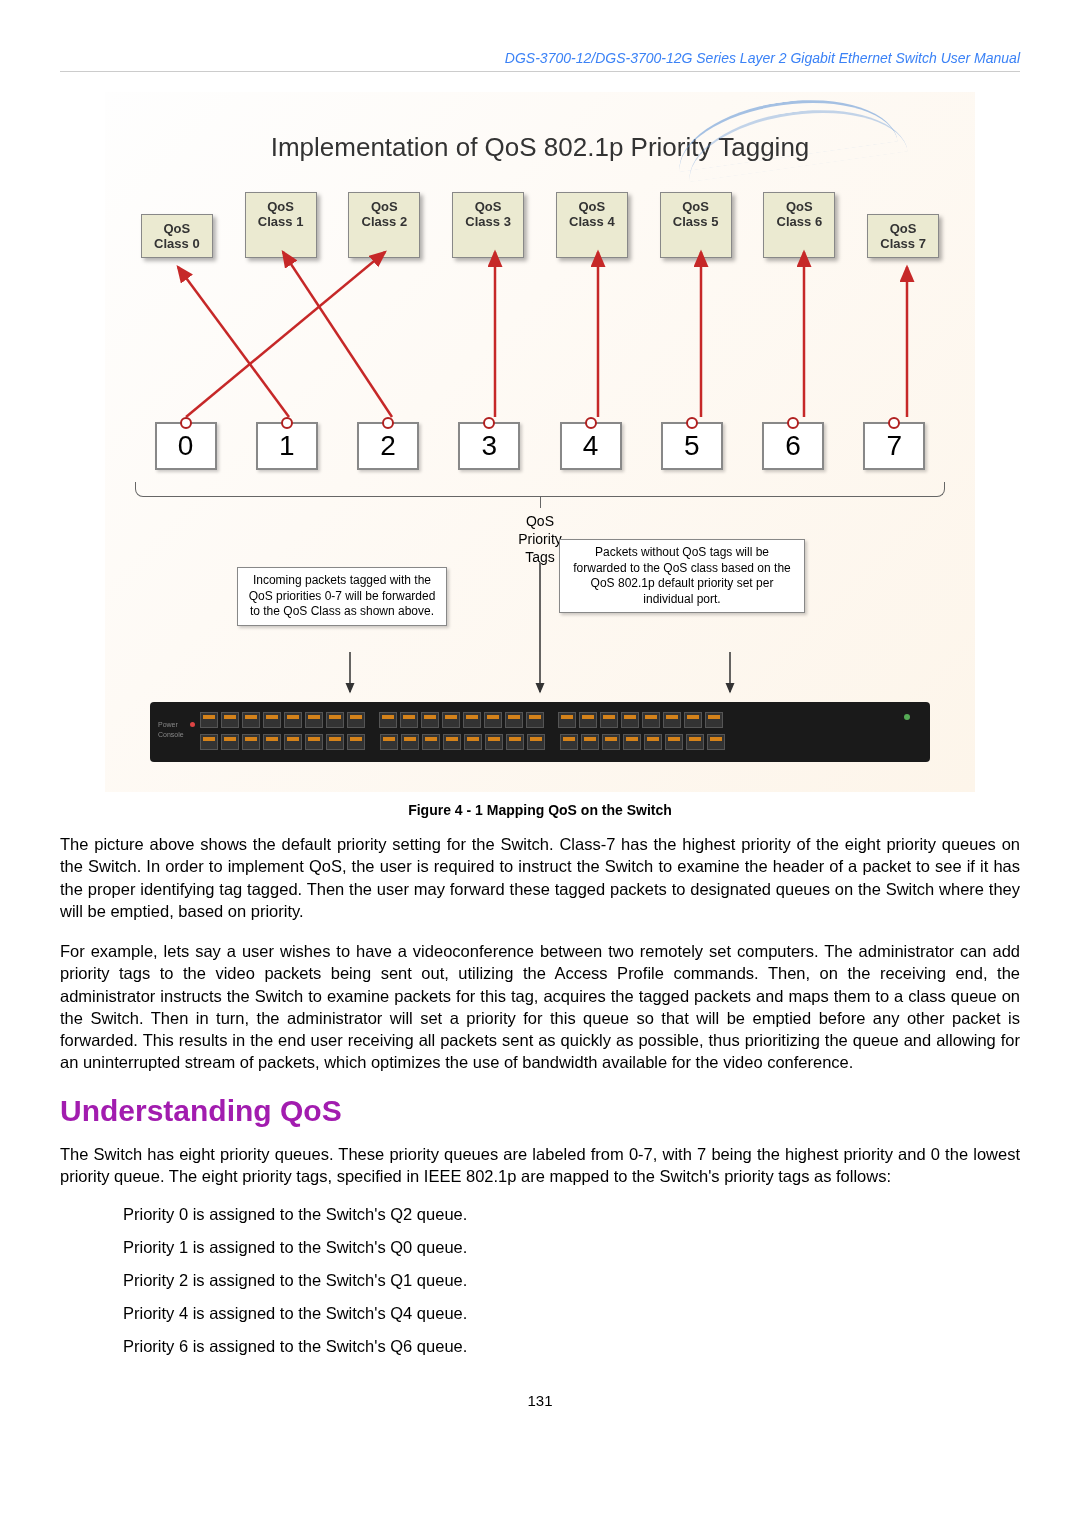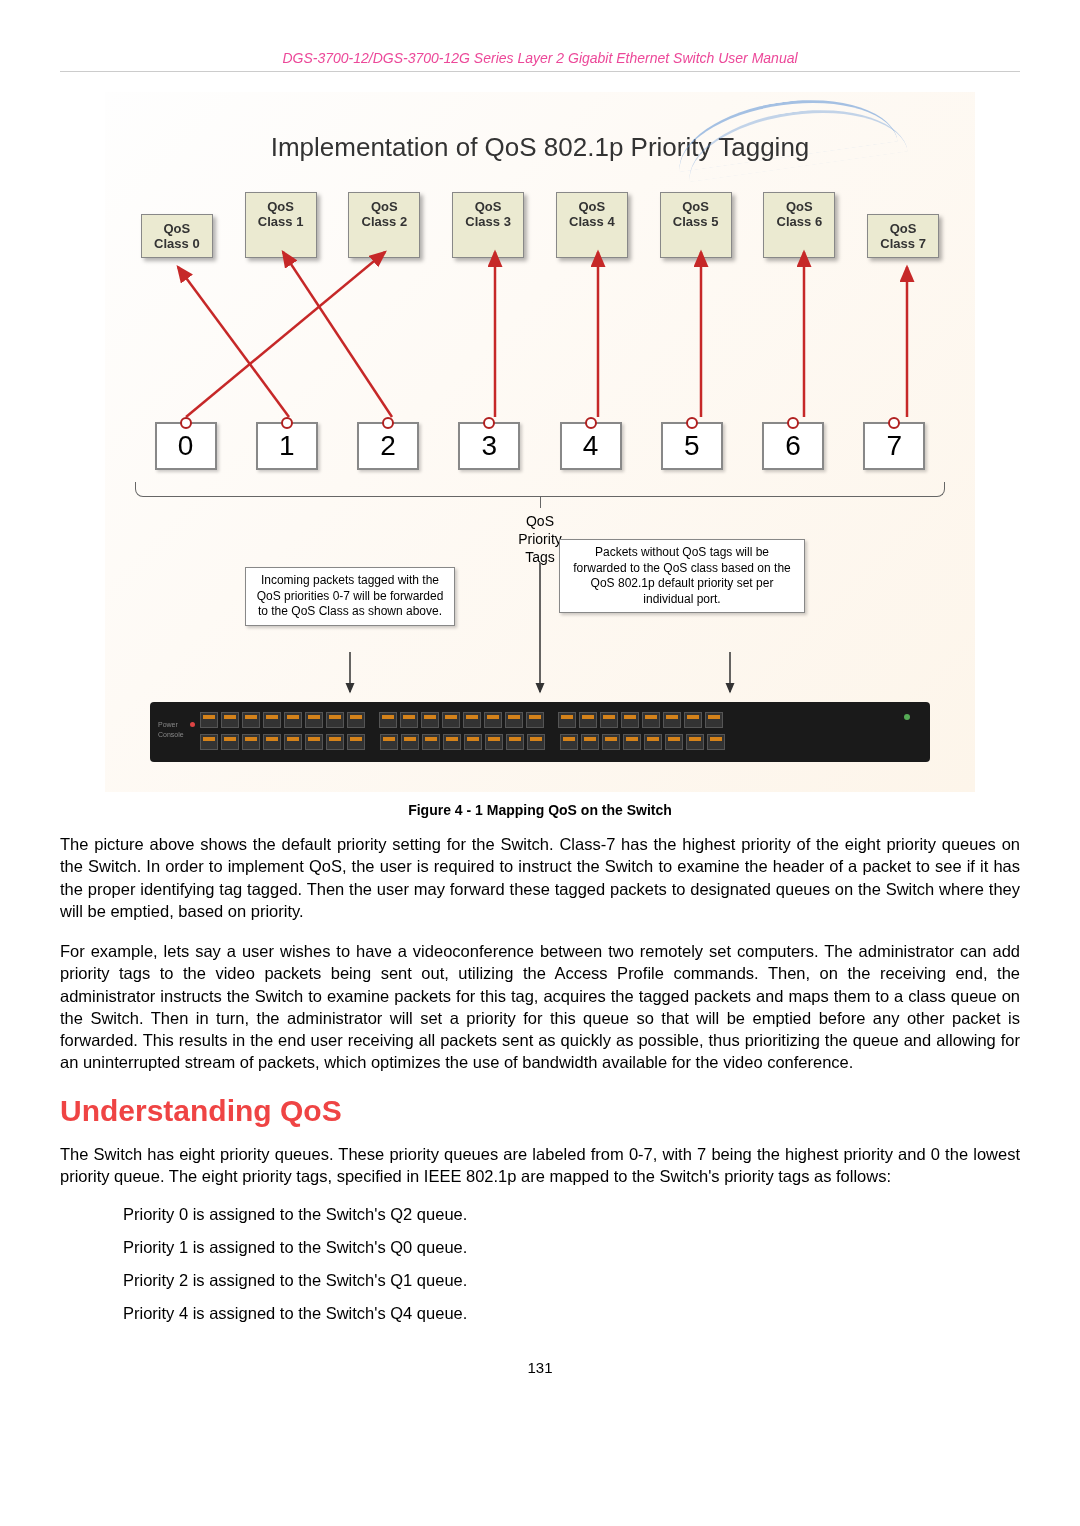--- a/index.html
+++ b/index.html
@@ -1,48 +1,48 @@
 <!DOCTYPE html>
 <html><head>
   <meta charset="utf-8">
   <style>
     * { margin: 0; padding: 0; box-sizing: border-box; }
     body { font-family: Arial, sans-serif; background: #fff; width: 1080px; margin: 0 auto; padding: 50px 60px; color: #000; }
-    .header-text { color: #ec4899; font-style: italic; font-size: 14px; text-align: center; margin-bottom: 5px; }
+    .header-text { color: #3b82f6; font-style: italic; font-size: 14px; text-align: right; margin-bottom: 5px; }
     .header-line { border-bottom: 1px solid #ccc; margin-bottom: 20px; }
     .diagram-container { width: 870px; height: 700px; margin: 0 auto 10px; position: relative; background: linear-gradient(135deg, #fefefe 0%, #fefaf5 40%, #fdf5ea 100%); }
     .diagram-title { text-align: center; font-size: 26px; color: #333; padding-top: 40px; }
     .curve-decoration { position: absolute; top: 10px; right: 60px; width: 240px; height: 70px; }
     .curve-shape { position: absolute; width: 220px; height: 55px; border-top: 3px solid #6a9bd8; border-radius: 50% 50% 0 0 / 100% 100% 0 0; transform: rotate(-8deg); opacity: 0.6; }
     .curve-shape.c2 { top: 10px; left: 10px; opacity: 0.4; }
     .class-row { position: absolute; top: 100px; left: 0; width: 100%; display: flex; justify-content: space-around; padding: 0 20px; }
     .class-box { background: #ebead1; border: 1px solid #888; box-shadow: 3px 3px 4px rgba(0,0,0,0.3); padding: 6px 10px; text-align: center; font-size: 13px; font-weight: bold; color: #333; width: 72px; }
     .class-box.cb0, .class-box.cb7 { margin-top: 22px; }
     .priority-row { position: absolute; top: 330px; left: 0; width: 100%; display: flex; justify-content: space-around; padding: 0 30px; }
     .priority-tag { background: #fff; border: 2px solid #888; width: 62px; height: 48px; text-align: center; font-size: 28px; line-height: 44px; box-shadow: 2px 2px 3px rgba(0,0,0,0.2); position: relative; }
     .priority-tag::before { content: ''; position: absolute; top: -7px; left: 50%; transform: translateX(-50%); width: 8px; height: 8px; border: 2px solid #b02020; border-radius: 50%; background: #fff; }
     .arrows-svg { position: absolute; top: 0; left: 0; width: 100%; height: 100%; pointer-events: none; }
     .arrow-line { stroke: #c62828; stroke-width: 2.5; fill: none; marker-end: url(#ah); }
     .bracket { position: absolute; top: 390px; left: 30px; right: 30px; height: 15px; border-left: 1px solid #666; border-right: 1px solid #666; border-bottom: 1px solid #666; border-radius: 0 0 8px 8px; }
     .bracket::after { content: ''; position: absolute; bottom: -12px; left: 50%; width: 1px; height: 12px; background: #666; }
     .qos-tags-label { position: absolute; top: 420px; left: 0; width: 100%; text-align: center; font-size: 14px; line-height: 1.3; }
     .info-box { position: absolute; background: #fff; border: 1px solid #888; padding: 5px 10px; font-size: 12px; text-align: center; line-height: 1.3; box-shadow: 2px 2px 3px rgba(0,0,0,0.2); }
-    .info-left { top: 475px; left: 140px; width: 210px; }
+    .info-left { top: 475px; left: 132px; width: 210px; }
     .info-right { top: 447px; right: 170px; width: 246px; }
     .switch-image { position: absolute; bottom: 30px; left: 50%; transform: translateX(-50%); width: 780px; height: 60px; background: #1a1a1a; border-radius: 4px; }
     .switch-ports { position: absolute; top: 10px; left: 50px; right: 50px; display: flex; gap: 2px; flex-wrap: wrap; }
     .port-group { display: flex; gap: 3px; margin-right: 12px; }
     .port { width: 18px; height: 16px; background: #333; border: 1px solid #555; position: relative; }
     .port::before { content: ''; position: absolute; top: 2px; left: 2px; right: 2px; height: 4px; background: #d4821a; }
     .switch-led { position: absolute; right: 20px; top: 12px; width: 6px; height: 6px; background: #5a5; border-radius: 50%; }
     .switch-left-labels { position: absolute; left: 8px; top: 18px; font-size: 7px; color: #888; line-height: 1.4; }
     .switch-led2 { position: absolute; left: 40px; top: 20px; width: 5px; height: 5px; background: #d44; border-radius: 50%; }
     .figure-caption { text-align: center; font-weight: bold; font-size: 14px; margin: 10px 0 15px; }
     .body-text { font-size: 16.5px; text-align: justify; line-height: 1.35; margin-bottom: 18px; }
-    .section-heading { font-size: 30px; font-weight: bold; color: #ef4444; margin: 20px 0 15px; }
+    .section-heading { font-size: 30px; font-weight: bold; color: #a21caf; margin: 20px 0 15px; }
     .priority-list { margin-left: 63px; }
     .priority-item { font-size: 16.5px; margin-bottom: 14px; }
     .page-num { text-align: center; font-size: 15px; margin-top: 36px; }
     .down-arrow { stroke: #333; stroke-width: 1.5; fill: none; marker-end: url(#ah2); }
   </style>
 </head>
 <body>
 
 <div class="header-text">DGS-3700-12/DGS-3700-12G Series Layer 2 Gigabit Ethernet Switch User Manual</div>
 <div class="header-line"></div>
@@ -214,15 +214,16 @@
 
 <h2 class="section-heading">Understanding QoS</h2>
 
 <p class="body-text">The Switch has eight priority queues. These priority queues are labeled from 0-7, with 7 being the highest priority and 0 the lowest priority queue. The eight priority tags, specified in IEEE 802.1p are mapped to the Switch's priority tags as follows:</p>
 
 <div class="priority-list">
   <div class="priority-item">Priority 0 is assigned to the Switch's Q2 queue.</div>
   <div class="priority-item">Priority 1 is assigned to the Switch's Q0 queue.</div>
   <div class="priority-item">Priority 2 is assigned to the Switch's Q1 queue.</div>
   <div class="priority-item">Priority 4 is assigned to the Switch's Q4 queue.</div>
+  <div class="priority-item">Priority 6 is assigned to the Switch's Q6 queue.</div>
 </div>
 
 <div class="page-num">131</div>
 
 </body></html>

